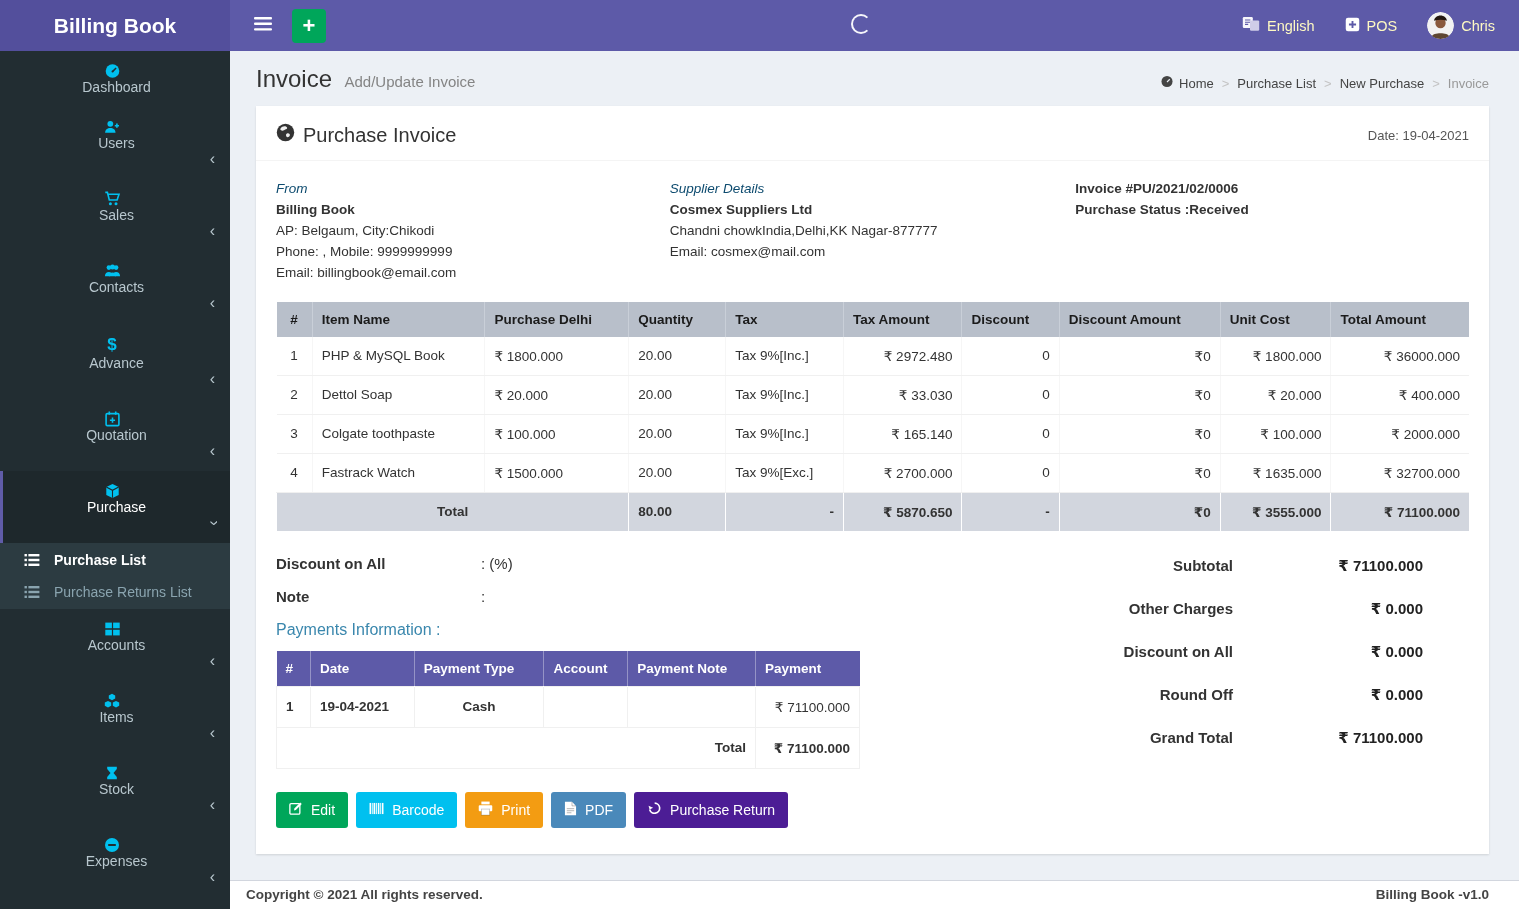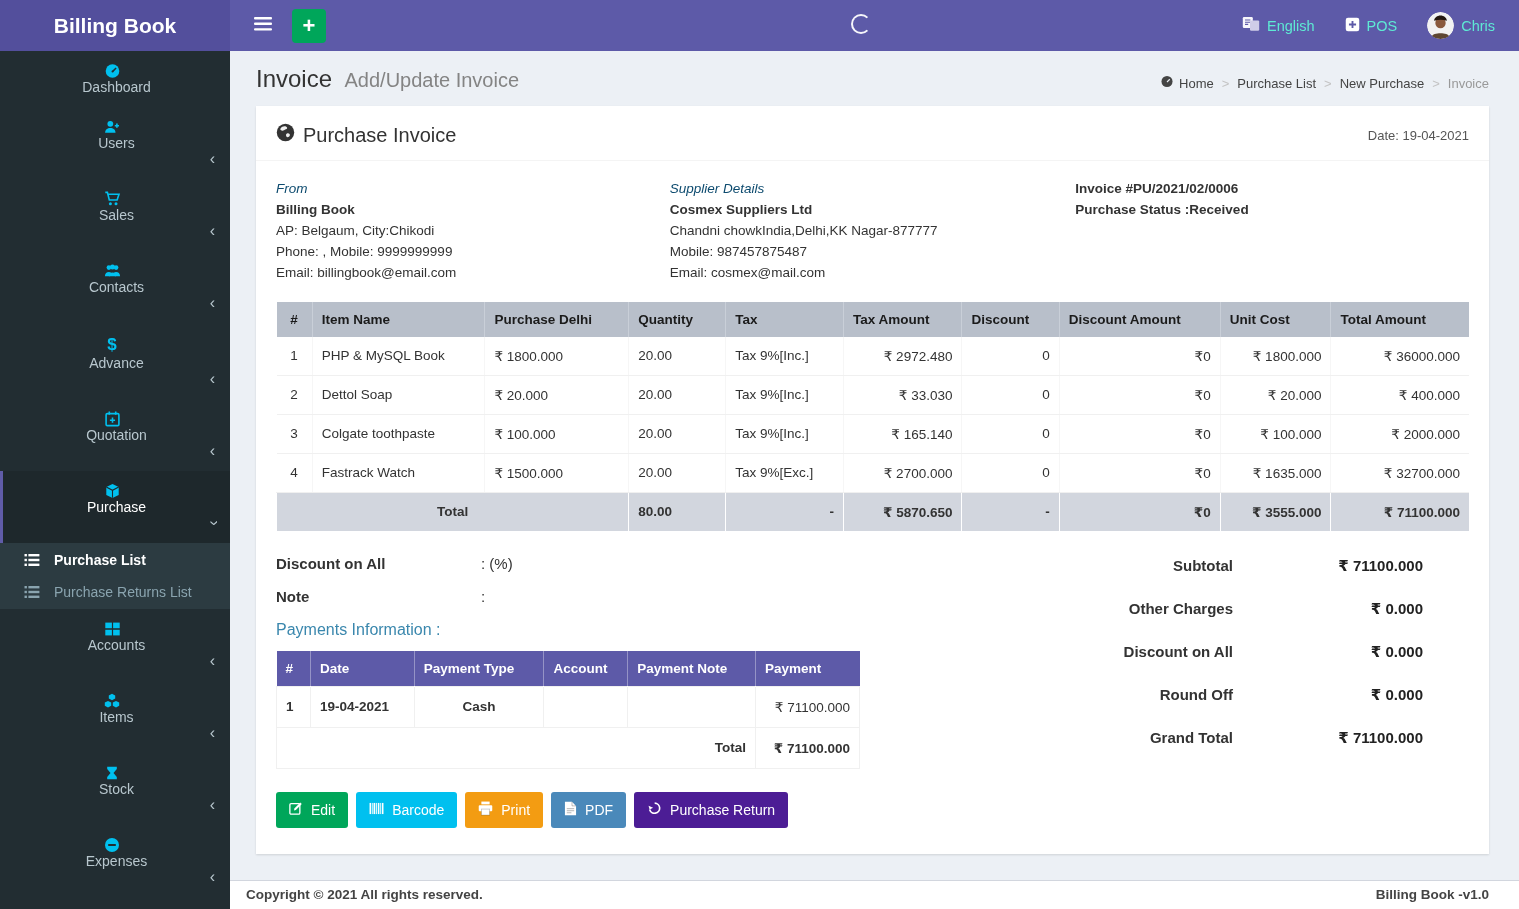--- a/index.html
+++ b/index.html
@@ -7,42 +7,42 @@
   body { font-family:"Liberation Sans","DejaVu Sans",sans-serif; background:#ecf0f5; color:#333; }
 
   
   .topbar { position:absolute; top:0; left:0; width:1519px; height:51px; background:#5d5aa8; display:flex; z-index:10; }
   .brand { width:230px; height:51px; background:#534f9c; color:#fff; font-size:21px; font-weight:bold; display:flex; align-items:center; justify-content:center; cursor:pointer; }
   .topbar-rest { flex:1; display:flex; align-items:center; position:relative; padding-left:12px; }
   .hamburger { background:none; border:none; padding:10px 12px; cursor:pointer; display:flex; }
   .add-btn { width:34px; height:34px; margin-left:8px; background:#00a65a; border:none; border-radius:4px; color:#fff; font-size:22px; font-weight:bold; line-height:30px; cursor:pointer; }
   .spinner { position:absolute; left:50%; top:14px; width:20px; height:20px; margin-left:-24px; border:2.5px solid rgba(255,255,255,.95); border-right-color:transparent; border-radius:50%; animation:spin 1s linear infinite; }
   @keyframes spin { to { transform:rotate(360deg);} }
-  .topbar-right { margin-left:auto; display:flex; align-items:center; gap:30px; padding-right:24px; color:#5eead4; font-size:14.5px; }
+  .topbar-right { margin-left:auto; display:flex; align-items:center; gap:30px; padding-right:24px; color:#fef9c3; font-size:14.5px; }
   .tb-item { display:flex; align-items:center; gap:7px; cursor:pointer; }
   .avatar { display:flex; border-radius:50%; overflow:hidden; }
 
   
   .sidebar { position:absolute; top:51px; left:0; width:230px; height:858px; background:#222d32; overflow:hidden; }
   .nav-item { display:flex; align-items:center; padding:12px 15px; color:#b8c7ce; font-size:14px; cursor:pointer; border-left:3px solid transparent;flex-direction:column; }
   .nav-item.active { background:#1e282c; color:#fff; border-left-color:#605ca8; }
   .nav-ic { width:22px; margin-right:9px; display:flex; align-items:center; justify-content:center; flex:none; }
   .nav-ic.dollar { color:#00c0ef; font-size:17px; font-weight:bold; }
   .chev { margin-left:auto; font-size:16px; color:#b8c7ce; line-height:1; }
   .chev.down { display:inline-block; transform:rotate(-90deg); }
   .submenu { background:#2c3b41; padding:1px 0; }
   .sub-item { display:flex; align-items:center; padding:8px 15px 8px 24px; font-size:14px; color:#8aa4af; cursor:pointer; }
   .sub-item.active { color:#fff; font-weight:600; }
   .sub-ic { width:20px; margin-right:10px; display:flex; }
 
   
   .main { position:absolute; top:51px; left:230px; width:1289px; height:858px; background:#ecf0f5; display:flex; flex-direction:column; overflow:hidden; }
   .content-header { padding:14px 30px 13px 26px; position:relative; }
   .content-header h1 { display:inline; font-size:24px; font-weight:500; color:#333; }
-  .subtitle { font-size:20px; color:#848484; margin-left:8px; }
+  .subtitle { font-size:15px; color:#848484; margin-left:8px; }
   .breadcrumb { position:absolute; right:30px; top:24px; list-style:none; display:flex; align-items:center; gap:8px; font-size:13px; color:#444; }
   .breadcrumb .bc-link { cursor:pointer; display:flex; align-items:center; gap:5px; }
   .breadcrumb .sep { color:#c3c3c3; }
   .breadcrumb .current { color:#999; }
 
   
   .card { background:#fff; margin:0 30px 26px 26px; box-shadow:0 1px 2px rgba(0,0,0,.12); }
   .card-head { display:flex; align-items:center; justify-content:space-between; padding:17px 20px 13px; border-bottom:1px solid #f4f4f4; }
   .card-head h2 { font-size:20px; font-weight:500; color:#333; display:flex; align-items:center; gap:8px; }
   .inv-date { font-size:13px; color:#555; }
@@ -389,21 +389,20 @@
         <div class="info-heading">From</div>
         <div class="info-name">Billing Book</div>
         <div>AP: Belgaum, City:Chikodi</div>
         <div>Phone: , Mobile: 9999999999</div>
         <div>Email: billingbook@email.com</div>
       </div>
       <div class="info-col c2">
         <div class="info-heading">Supplier Details</div>
         <div class="info-name">Cosmex Suppliers Ltd</div>
         <div>Chandni chowkIndia,Delhi,KK Nagar-877777</div>
-        <div>Mobile: 987457875487</div>
         <div>Email: cosmex@mail.com</div>
       </div>
       <div class="info-col c3">
         <div class="meta-line">Invoice #PU/2021/02/0006</div>
         <div class="meta-line">Purchase Status :Received</div>
       </div>
     </div>
 
     <table class="items">
       <colgroup>

